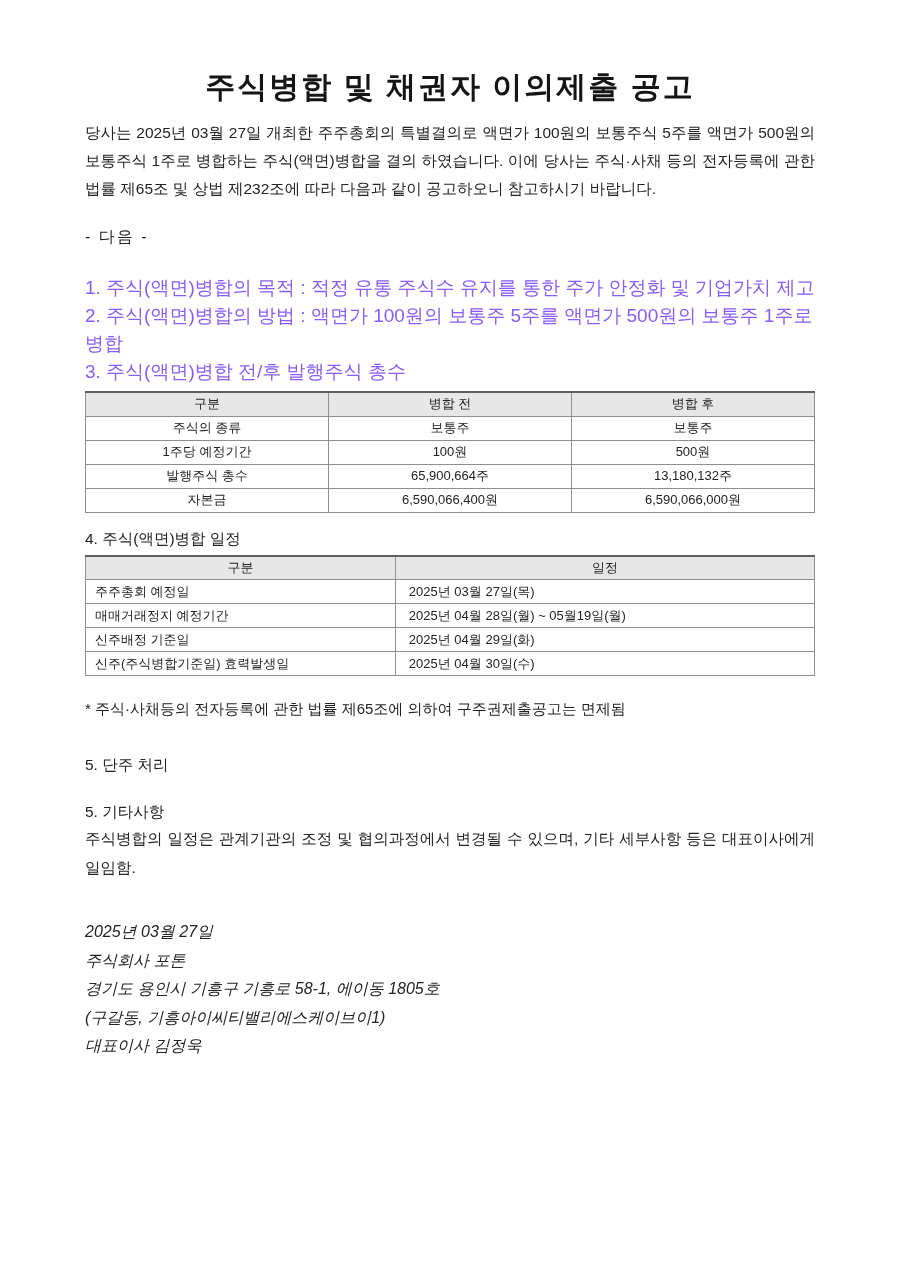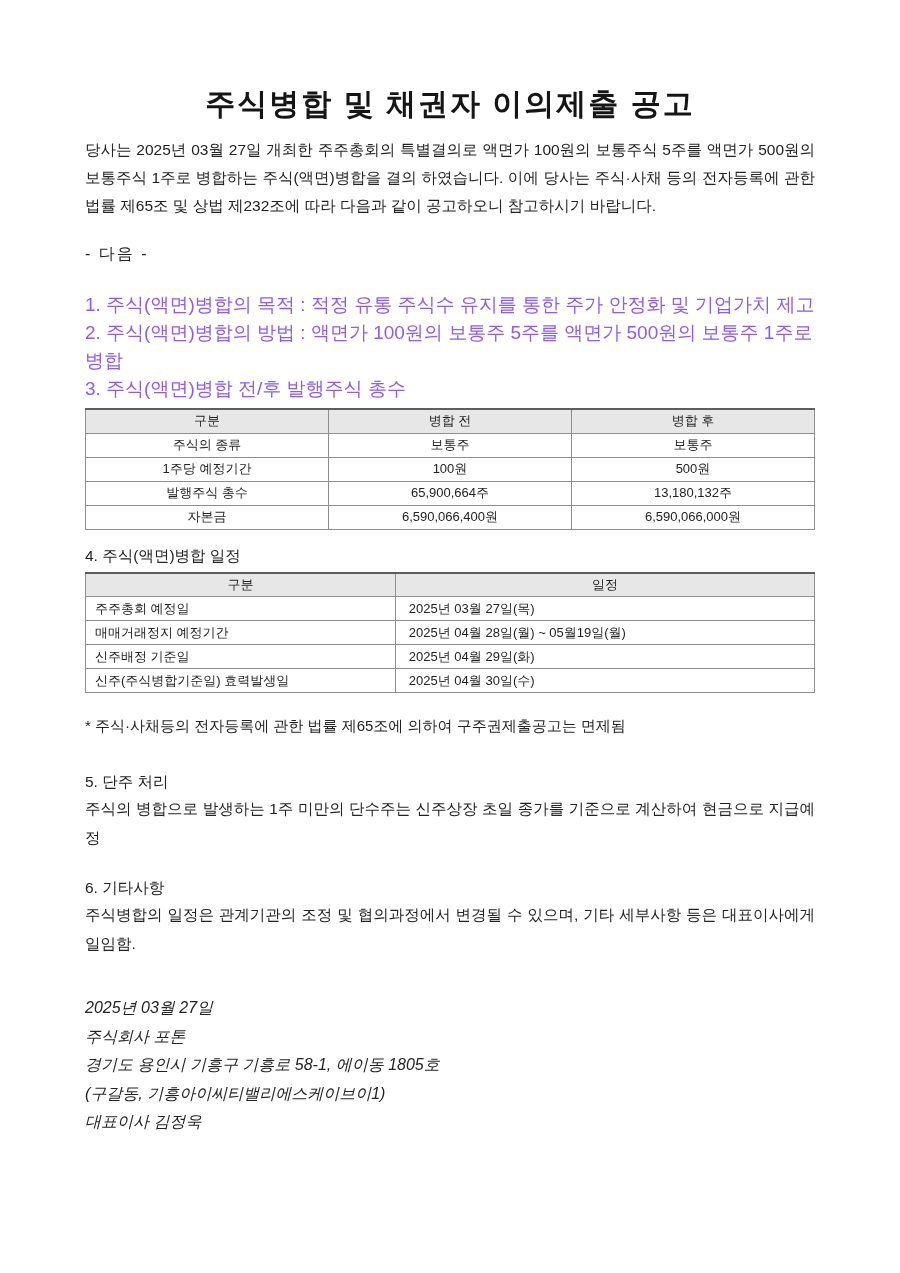--- a/index.html
+++ b/index.html
@@ -4,21 +4,21 @@
 <style>
   * { margin: 0; padding: 0; box-sizing: border-box; }
   html, body { background: #ffffff; }
   body {
     width: 900px; height: 1273px;
     font-family: "Liberation Sans", "DejaVu Sans", sans-serif;
     color: #222222;
   }
   .page {
     width: 900px; height: 1273px;
-    padding: 84px 85px 0 85px;
+    padding: 67px 85px 0 85px;
     overflow: hidden;
     background: #ffffff;
     position: relative;
   }
   .doc-title {
     text-align: center;
     font-size: 30px;
     font-weight: 700;
     letter-spacing: 2px;
     color: #151515;
@@ -185,23 +185,22 @@
       <tr>
         <td class="label-cell">신주(주식병합기준일) 효력발생일</td>
         <td class="value-cell">2025년 04월 30일(수)</td>
       </tr>
     </tbody>
   </table>
 
   <div class="note">* 주식·사채등의 전자등록에 관한 법률 제65조에 의하여 구주권제출공고는 면제됨</div>
 
   <div class="sec-title sec5-title">5. 단주 처리</div>
-  <p class="sec-body">주식의 병합으로 발생하는 1주 미만의 단수주는 신주상장 초일 종가를 기준으로 계산하여 현금으로 지급예정</p>
-
-  <div class="sec-title sec6-title">6. 기타사항</div>
+
+  <div class="sec-title sec6-title">5. 기타사항</div>
   <p class="sec-body">주식병합의 일정은 관계기관의 조정 및 협의과정에서 변경될 수 있으며, 기타 세부사항 등은 대표이사에게 일임함.</p>
 
   <div class="footer">
     <div>2025년 03월 27일</div>
     <div>주식회사 포톤</div>
     <div>경기도 용인시 기흥구 기흥로 58-1, 에이동 1805호</div>
     <div>(구갈동, 기흥아이씨티밸리에스케이브이1)</div>
     <div>대표이사 김정욱</div>
   </div>
 

